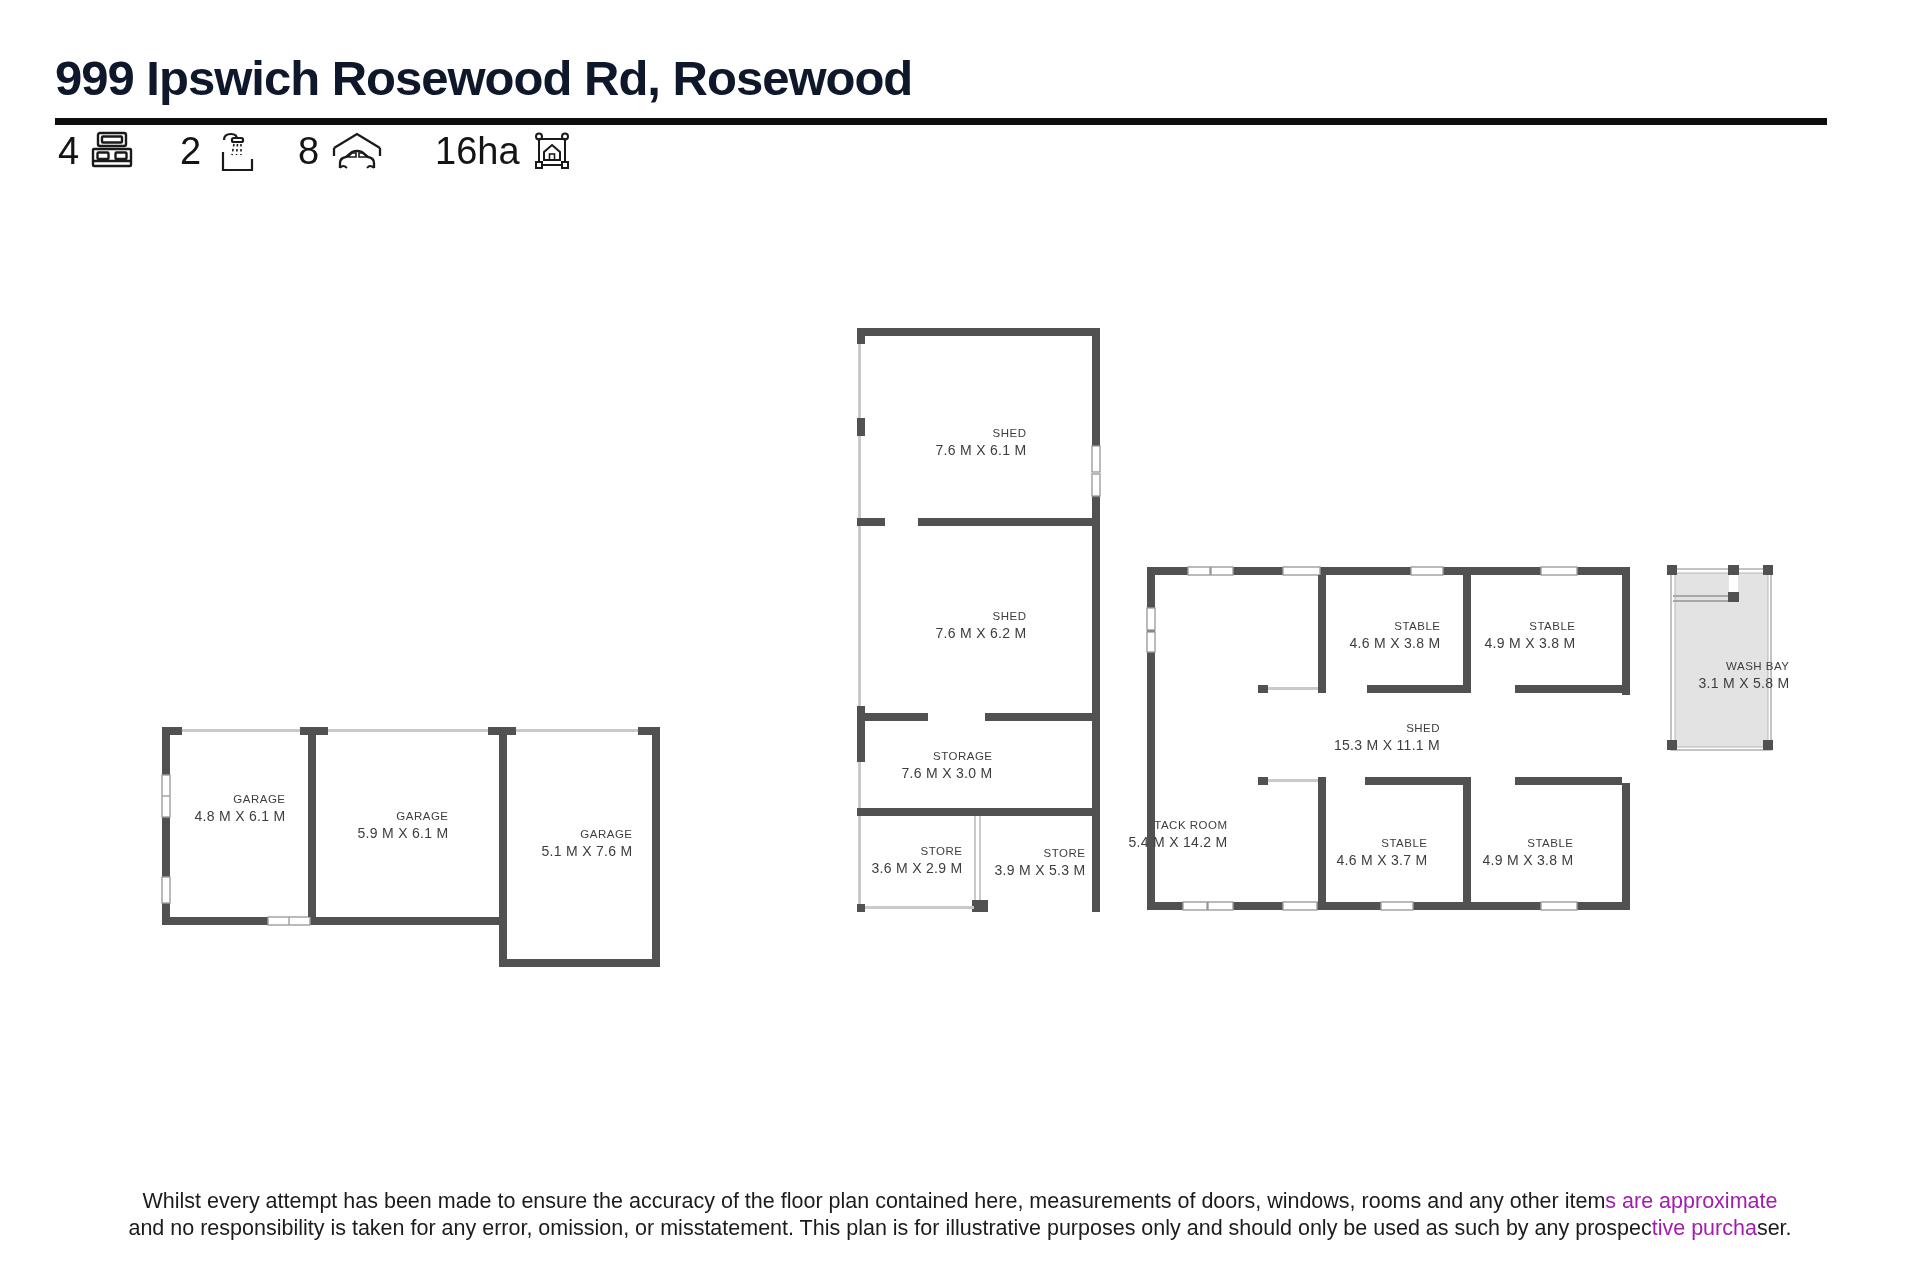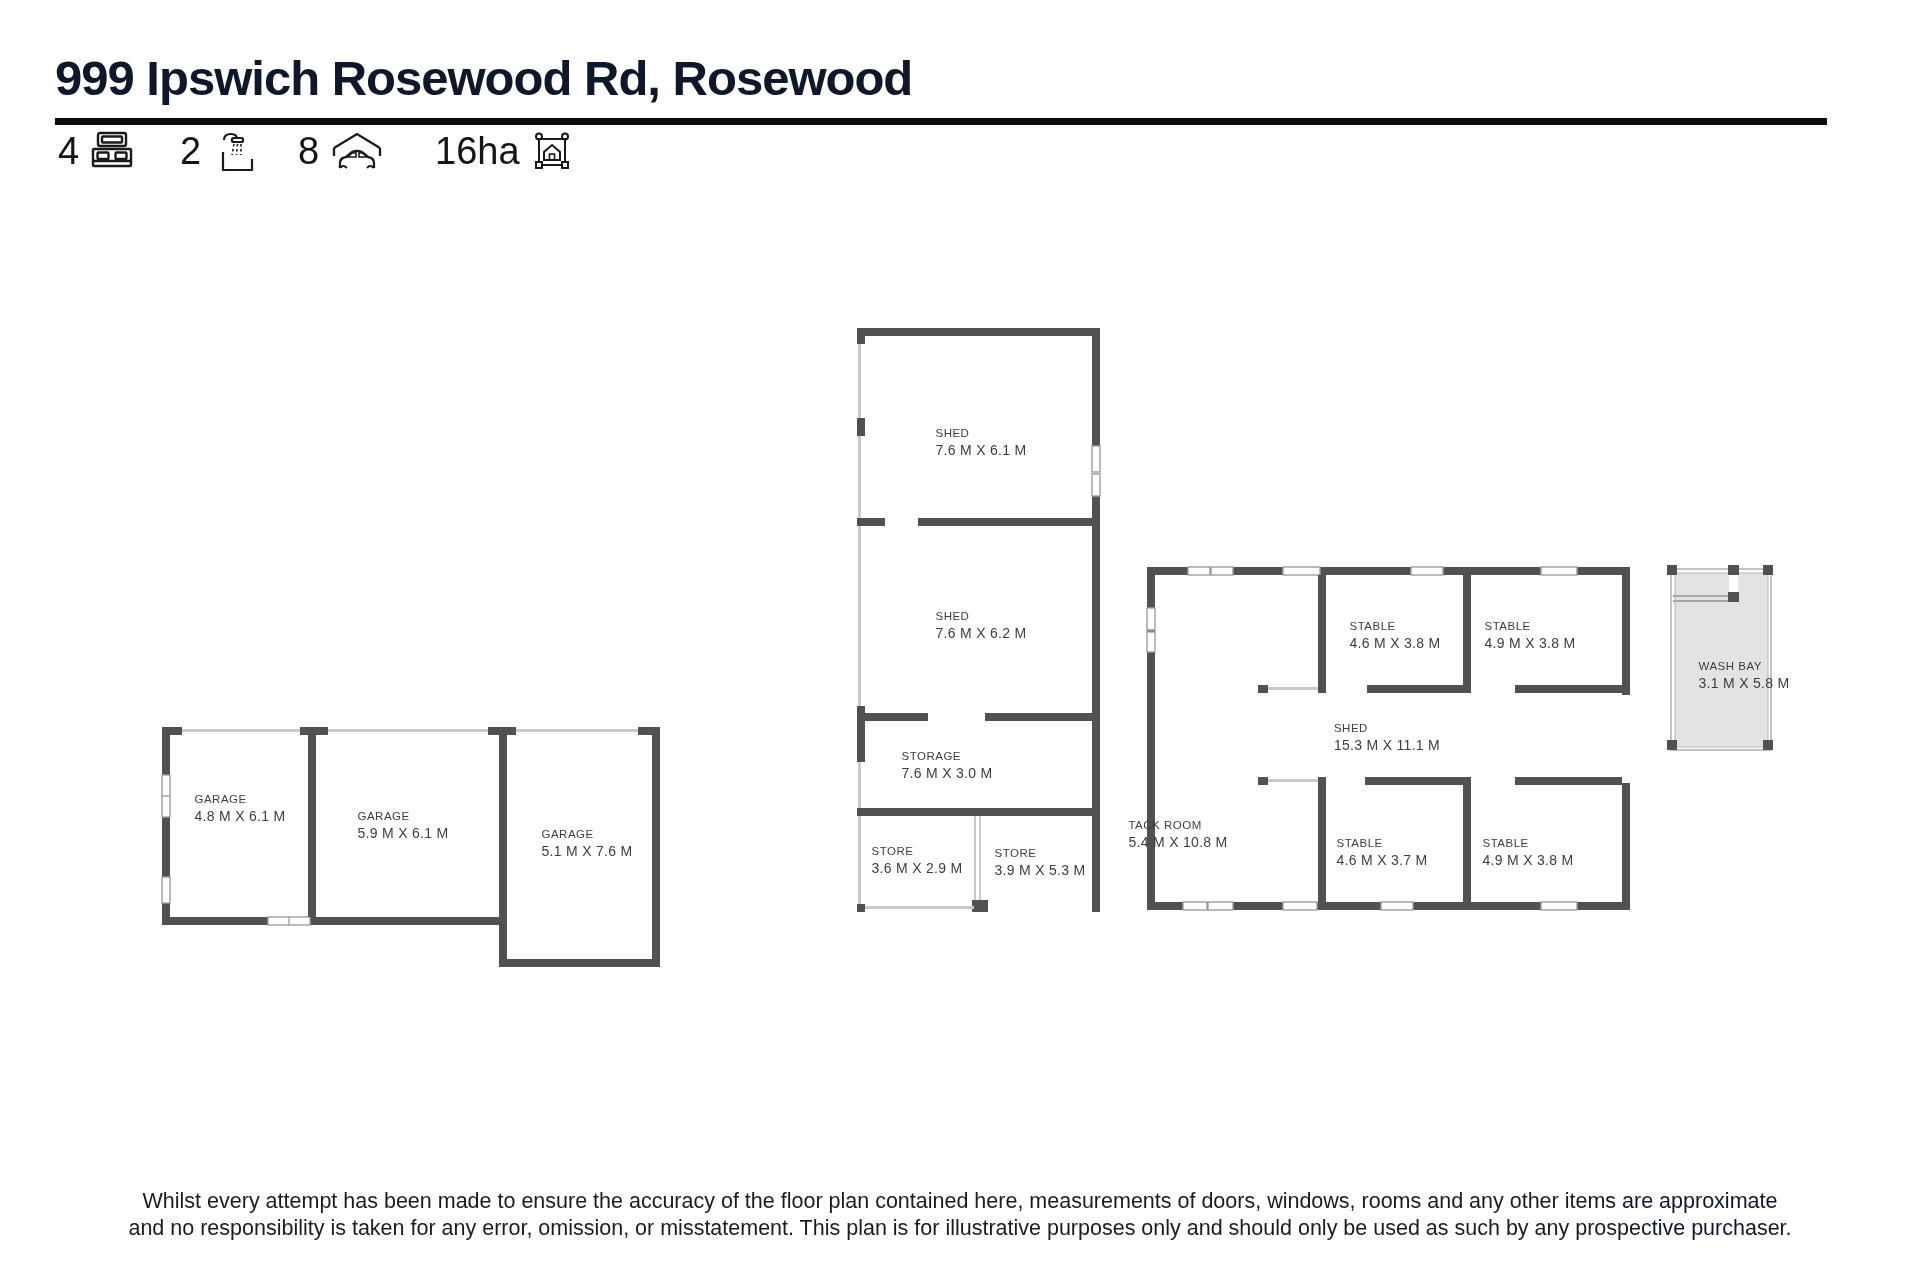--- a/index.html
+++ b/index.html
@@ -10,28 +10,28 @@
   .title{position:absolute;left:55px;top:50px;font-size:49px;font-weight:bold;color:#0f172a;letter-spacing:-1px;white-space:nowrap;}
   .rule{position:absolute;left:55px;top:118px;width:1772px;height:7px;background:#0d0d0d;}
   .stat{position:absolute;top:129px;height:44px;display:flex;align-items:center;gap:10px;}
   .stat-value{font-size:38px;color:#141414;line-height:44px;}
   .stat svg{display:block;}
 
   
   .plan-svg{position:absolute;left:0;top:0;}
 
   
-  .room-label{position:absolute;transform:translate(-50%,-50%);text-align:left;color:#3d3d3d;white-space:nowrap;}
+  .room-label{position:absolute;transform:translate(-50%,-50%);text-align:right;color:#3d3d3d;white-space:nowrap;}
   .room-name{font-size:11.5px;letter-spacing:.5px;margin-bottom:3px;}
   .room-dims{font-size:14px;letter-spacing:.3px;}
 
   
   .disclaimer{position:absolute;left:0;top:1188px;width:1920px;margin:0;text-align:center;
               font-size:21.5px;line-height:27px;color:#1c1c1c;}
-  .disclaimer .faded{color:#0f172a;}
+  .disclaimer .faded{color:#a21caf;}
 </style>
 </head>
 <body>
 
 <div class="page">
 
   <div class="title">999 Ipswich Rosewood Rd, Rosewood</div>
   <div class="rule"></div>
 
   <div class="stat" style="left:58px">
@@ -240,21 +240,21 @@
   <div class="room-label" style="left:1530px;top:635px">
     <div class="room-name">STABLE</div>
     <div class="room-dims">4.9 M X 3.8 M</div>
   </div>
   <div class="room-label" style="left:1387px;top:737px">
     <div class="room-name">SHED</div>
     <div class="room-dims">15.3 M X 11.1 M</div>
   </div>
   <div class="room-label" style="left:1178px;top:834px">
     <div class="room-name">TACK ROOM</div>
-    <div class="room-dims">5.4 M X 10.8 M</div>
+    <div class="room-dims">5.4 M X 14.2 M</div>
   </div>
   <div class="room-label" style="left:1382px;top:852px">
     <div class="room-name">STABLE</div>
     <div class="room-dims">4.6 M X 3.7 M</div>
   </div>
   <div class="room-label" style="left:1528px;top:852px">
     <div class="room-name">STABLE</div>
     <div class="room-dims">4.9 M X 3.8 M</div>
   </div>
   <div class="room-label" style="left:1744px;top:675px">

